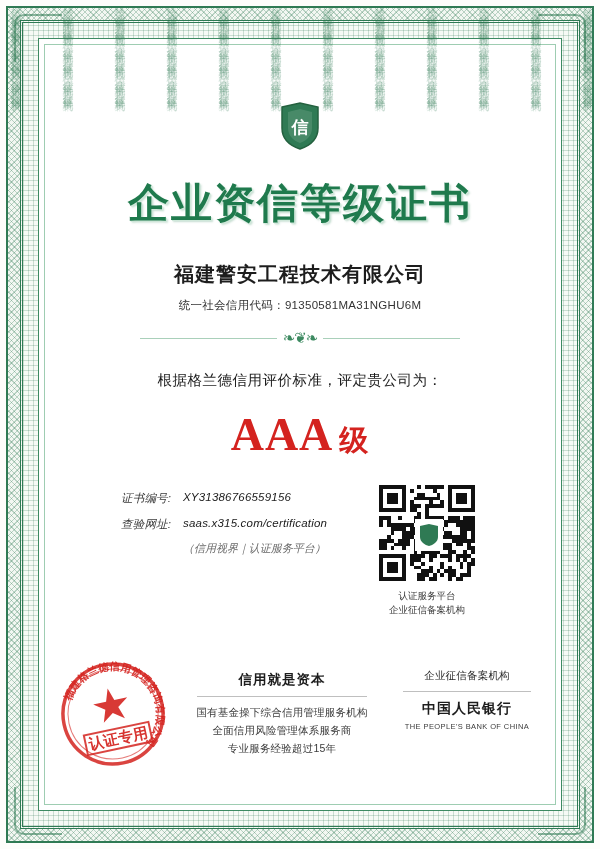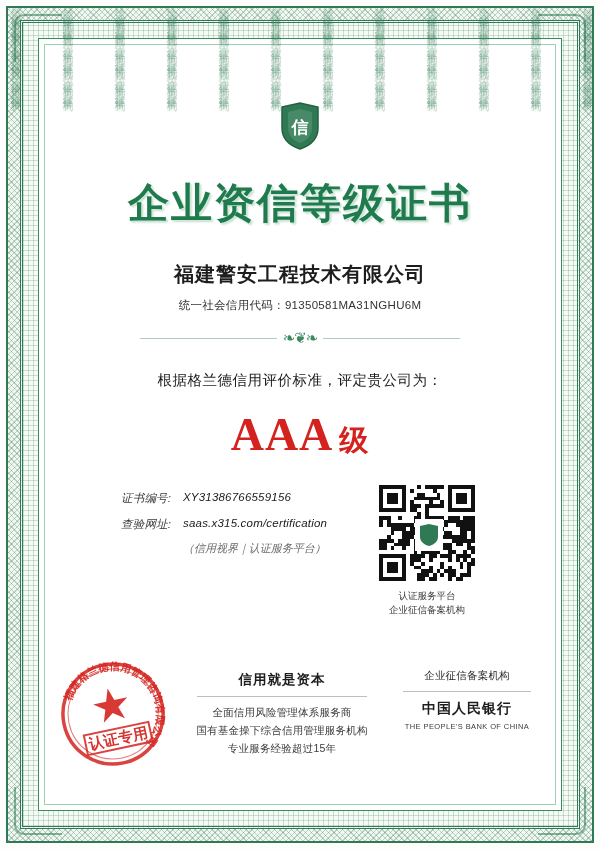--- a/index.html
+++ b/index.html
@@ -777,22 +777,22 @@
               <polygon points="59,33 63.2,45.5 76.4,45.5 65.6,53.2 69.8,65.7 59,58 48.2,65.7 52.4,53.2 41.6,45.5 54.8,45.5" fill="#d4231f" opacity="0.9"></polygon>
               <rect x="26" y="74" width="66" height="20" fill="none" stroke="#d4231f" stroke-width="2" opacity="0.85"></rect>
               <text x="59" y="89" font-size="15" fill="#d4231f" text-anchor="middle" font-family="Liberation Sans, sans-serif" font-weight="bold" opacity="0.92">认证专用</text>
             </g>
           </svg>
         </div>
 
         <div class="footer-center">
           <div class="footer-title">信用就是资本</div>
           <div class="footer-rule"></div>
+          <div class="footer-line">国有基金操下综合信用管理服务机构</div>
           <div class="footer-line">全面信用风险管理体系服务商</div>
-          <div class="footer-line">国有基金操下综合信用管理服务机构</div>
           <div class="footer-line">专业服务经验超过15年</div>
         </div>
 
         <div class="footer-right">
           <div class="fr-title">企业征信备案机构</div>
           <div class="fr-rule"></div>
           <div class="fr-bank">中国人民银行</div>
           <div class="fr-bank-en">THE PEOPLE'S BANK OF CHINA</div>
         </div>
 

